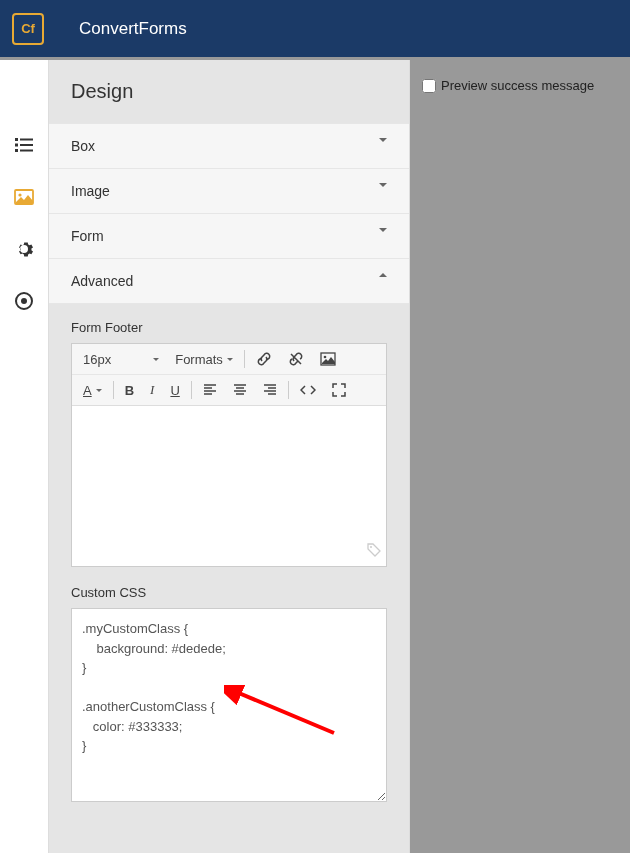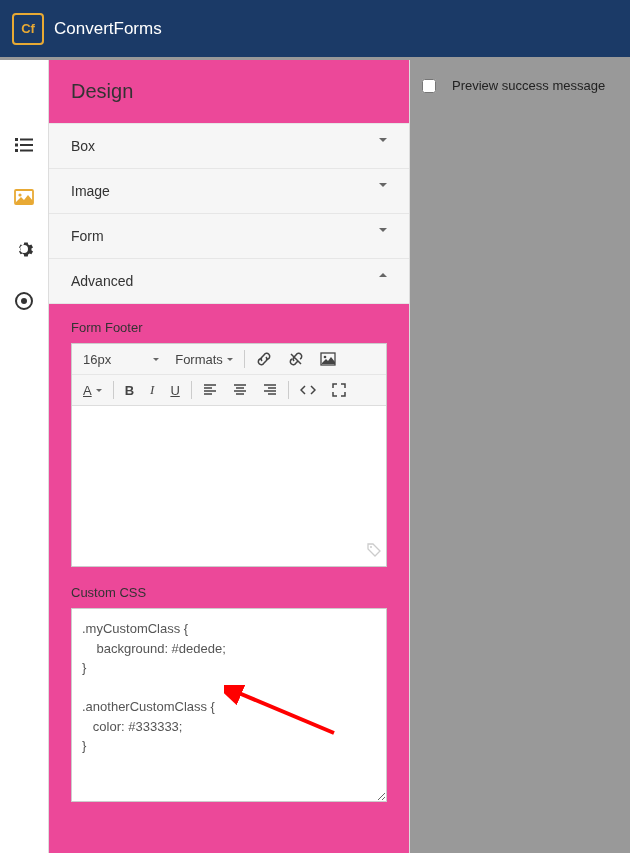--- a/index.html
+++ b/index.html
@@ -15,20 +15,21 @@
       overflow: hidden;
       position: relative;
     }
     .header {
       background: #1b3a67;
       height: 60px;
       display: flex;
       align-items: center;
       padding: 0 12px;
       border-bottom: 3px solid #999;
+      gap: 25px;
     }
     .logo-box {
       width: 32px;
       height: 32px;
       border: 2px solid #e8a934;
       border-radius: 4px;
       display: flex;
       align-items: center;
       justify-content: center;
       color: #e8a934;
@@ -59,21 +60,21 @@
       width: 20px;
       height: 20px;
       color: #333;
       cursor: pointer;
     }
     .side-icon.active {
       color: #e8a934;
     }
     .panel {
       width: 362px;
-      background: #ec4899;
+      background: #e5e5e5;
       border-left: 1px solid #ddd;
       border-right: 1px solid #ddd;
       overflow-y: auto;
       flex-shrink: 0;
     }
     .panel-title {
       padding: 20px 22px;
       font-size: 20px;
       font-weight: 400;
       color: #333;
@@ -169,21 +170,21 @@
       line-height: 1.5;
     }
     .preview-area {
       flex: 1;
       background: #999;
       padding: 18px 12px;
     }
     .preview-check {
       display: flex;
       align-items: center;
-      gap: 16px;
+      gap: 5px;
       font-size: 13px;
       color: #222;
     }
     .preview-check input {
       width: 14px;
       height: 14px;
     }
     .arrow-annotation {
       position: absolute;
       left: 224px;

